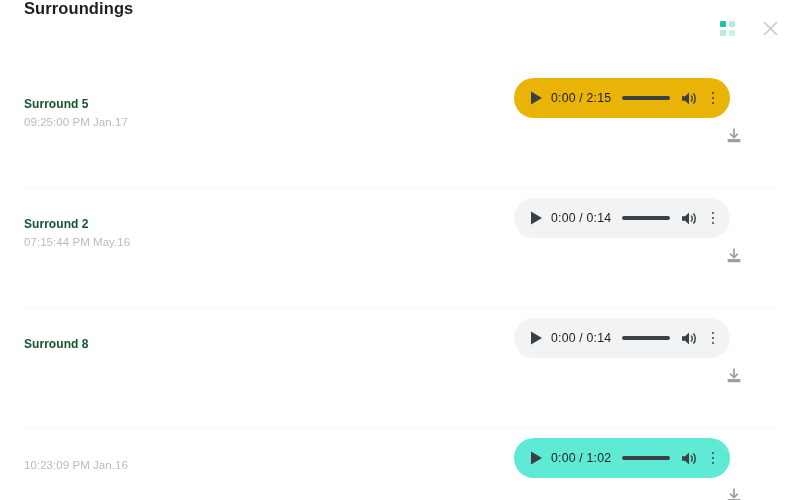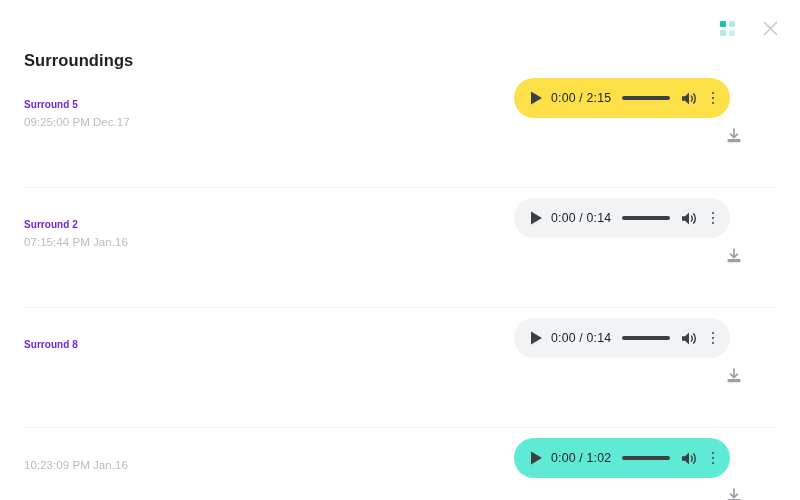--- a/index.html
+++ b/index.html
@@ -15,21 +15,21 @@
     font-family: "Liberation Sans", sans-serif;
     color: #202124;
     position: relative;
   }
 
   
   .header {
     position: relative;
     height: 68px;
     display: flex;
-    align-items: flex-end;
+    align-items: flex-start;
     padding: 0 0 0 24px;
     background: #ffffff;
   }
 
   .page-title {
     font-size: 16.5px;
     font-weight: bold;
     color: #1f1f1f;
     letter-spacing: 0.1px;
     line-height: 1;
@@ -75,23 +75,23 @@
   }
   .recording-row:last-child { border-bottom: none; }
 
   .row-meta {
     position: absolute;
     left: 0;
     top: 28px;
   }
 
   .row-title {
-    font-size: 10px;
+    font-size: 12px;
     font-weight: bold;
-    color: #6d28d9;
+    color: #14532d;
     line-height: 17px;
     letter-spacing: 0.05px;
   }
 
   .row-timestamp {
     font-size: 11.5px;
     color: #b9bbbe;
     line-height: 16px;
     margin-top: 1px;
     letter-spacing: 0.05px;
@@ -207,25 +207,25 @@
       </svg>
     </div>
   </div>
 </div>
 
 <div class="recordings-list">
   <div class="recording-row">
 
     <div class="row-meta">
       <div class="row-title">Surround 5</div>
-      <div class="row-timestamp">09:25:00 PM Dec.17</div>
+      <div class="row-timestamp">09:25:00 PM Jan.17</div>
     </div>
 
     <div class="player-area">
-      <div class="audio-player" style="background: #fde047; justify-content: space-between;">
+      <div class="audio-player" style="background: #eab308; justify-content: space-between;">
         <div class="play-btn">
           <svg width="13" height="14" viewBox="0 0 13 14">
             <path d="M1 0.5 L12 7 L1 13.5 Z" fill="#3c4043"></path>
           </svg>
         </div>
         <div class="time-display">0:00 / 2:15</div>
         <div class="progress-track" style="background: rgb(60, 64, 67);"></div>
         <div class="volume-btn">
           <svg width="17" height="15" viewBox="0 0 17 15">
             <path d="M1 5.2 H4.1 L8 1.6 V13.4 L4.1 9.8 H1 Z" fill="#3c4043"></path>
@@ -247,21 +247,21 @@
           <rect x="1.6" y="11.1" width="12.8" height="3.1" rx="0.7" fill="#9aa0a6"></rect>
         </svg>
       </div>
     </div>
   </div>
 
   <div class="recording-row">
 
     <div class="row-meta">
       <div class="row-title">Surround 2</div>
-      <div class="row-timestamp">07:15:44 PM Jan.16</div>
+      <div class="row-timestamp">07:15:44 PM May.16</div>
     </div>
 
     <div class="player-area">
       <div class="audio-player" style="background: rgb(241, 243, 244);">
         <div class="play-btn">
           <svg width="13" height="14" viewBox="0 0 13 14">
             <path d="M1 0.5 L12 7 L1 13.5 Z" fill="#3c4043"></path>
           </svg>
         </div>
         <div class="time-display">0:00 / 0:14</div>

